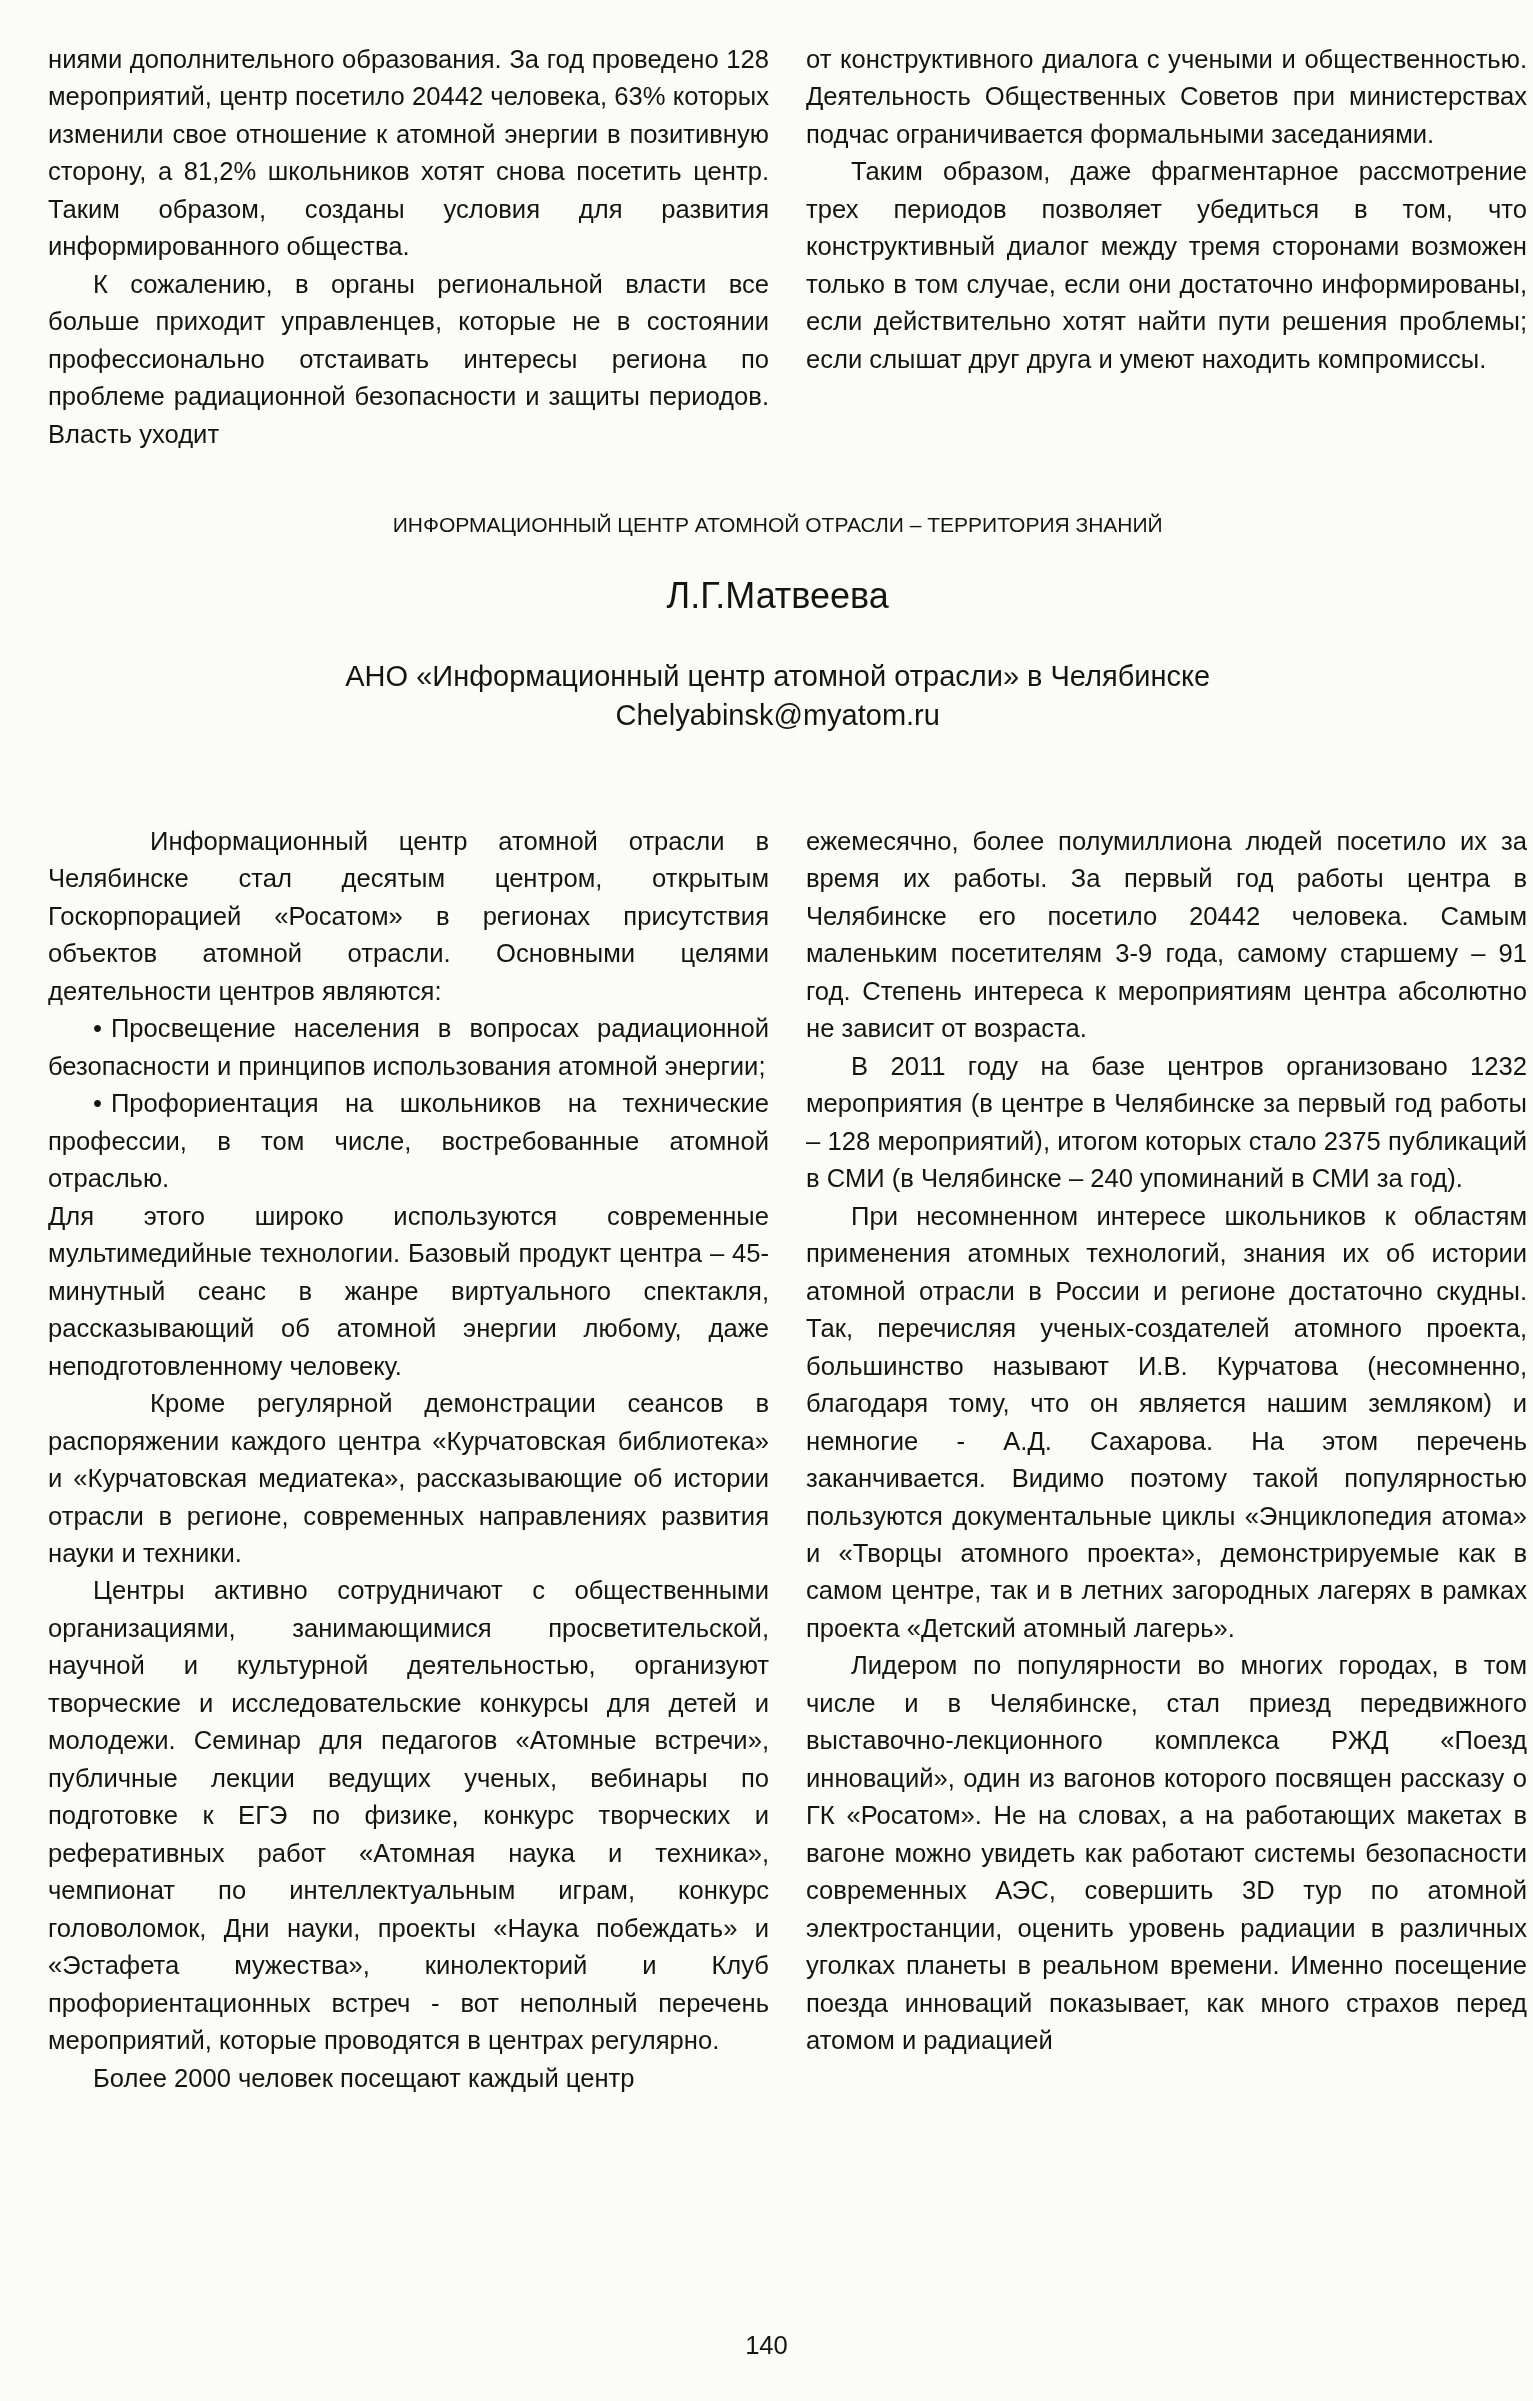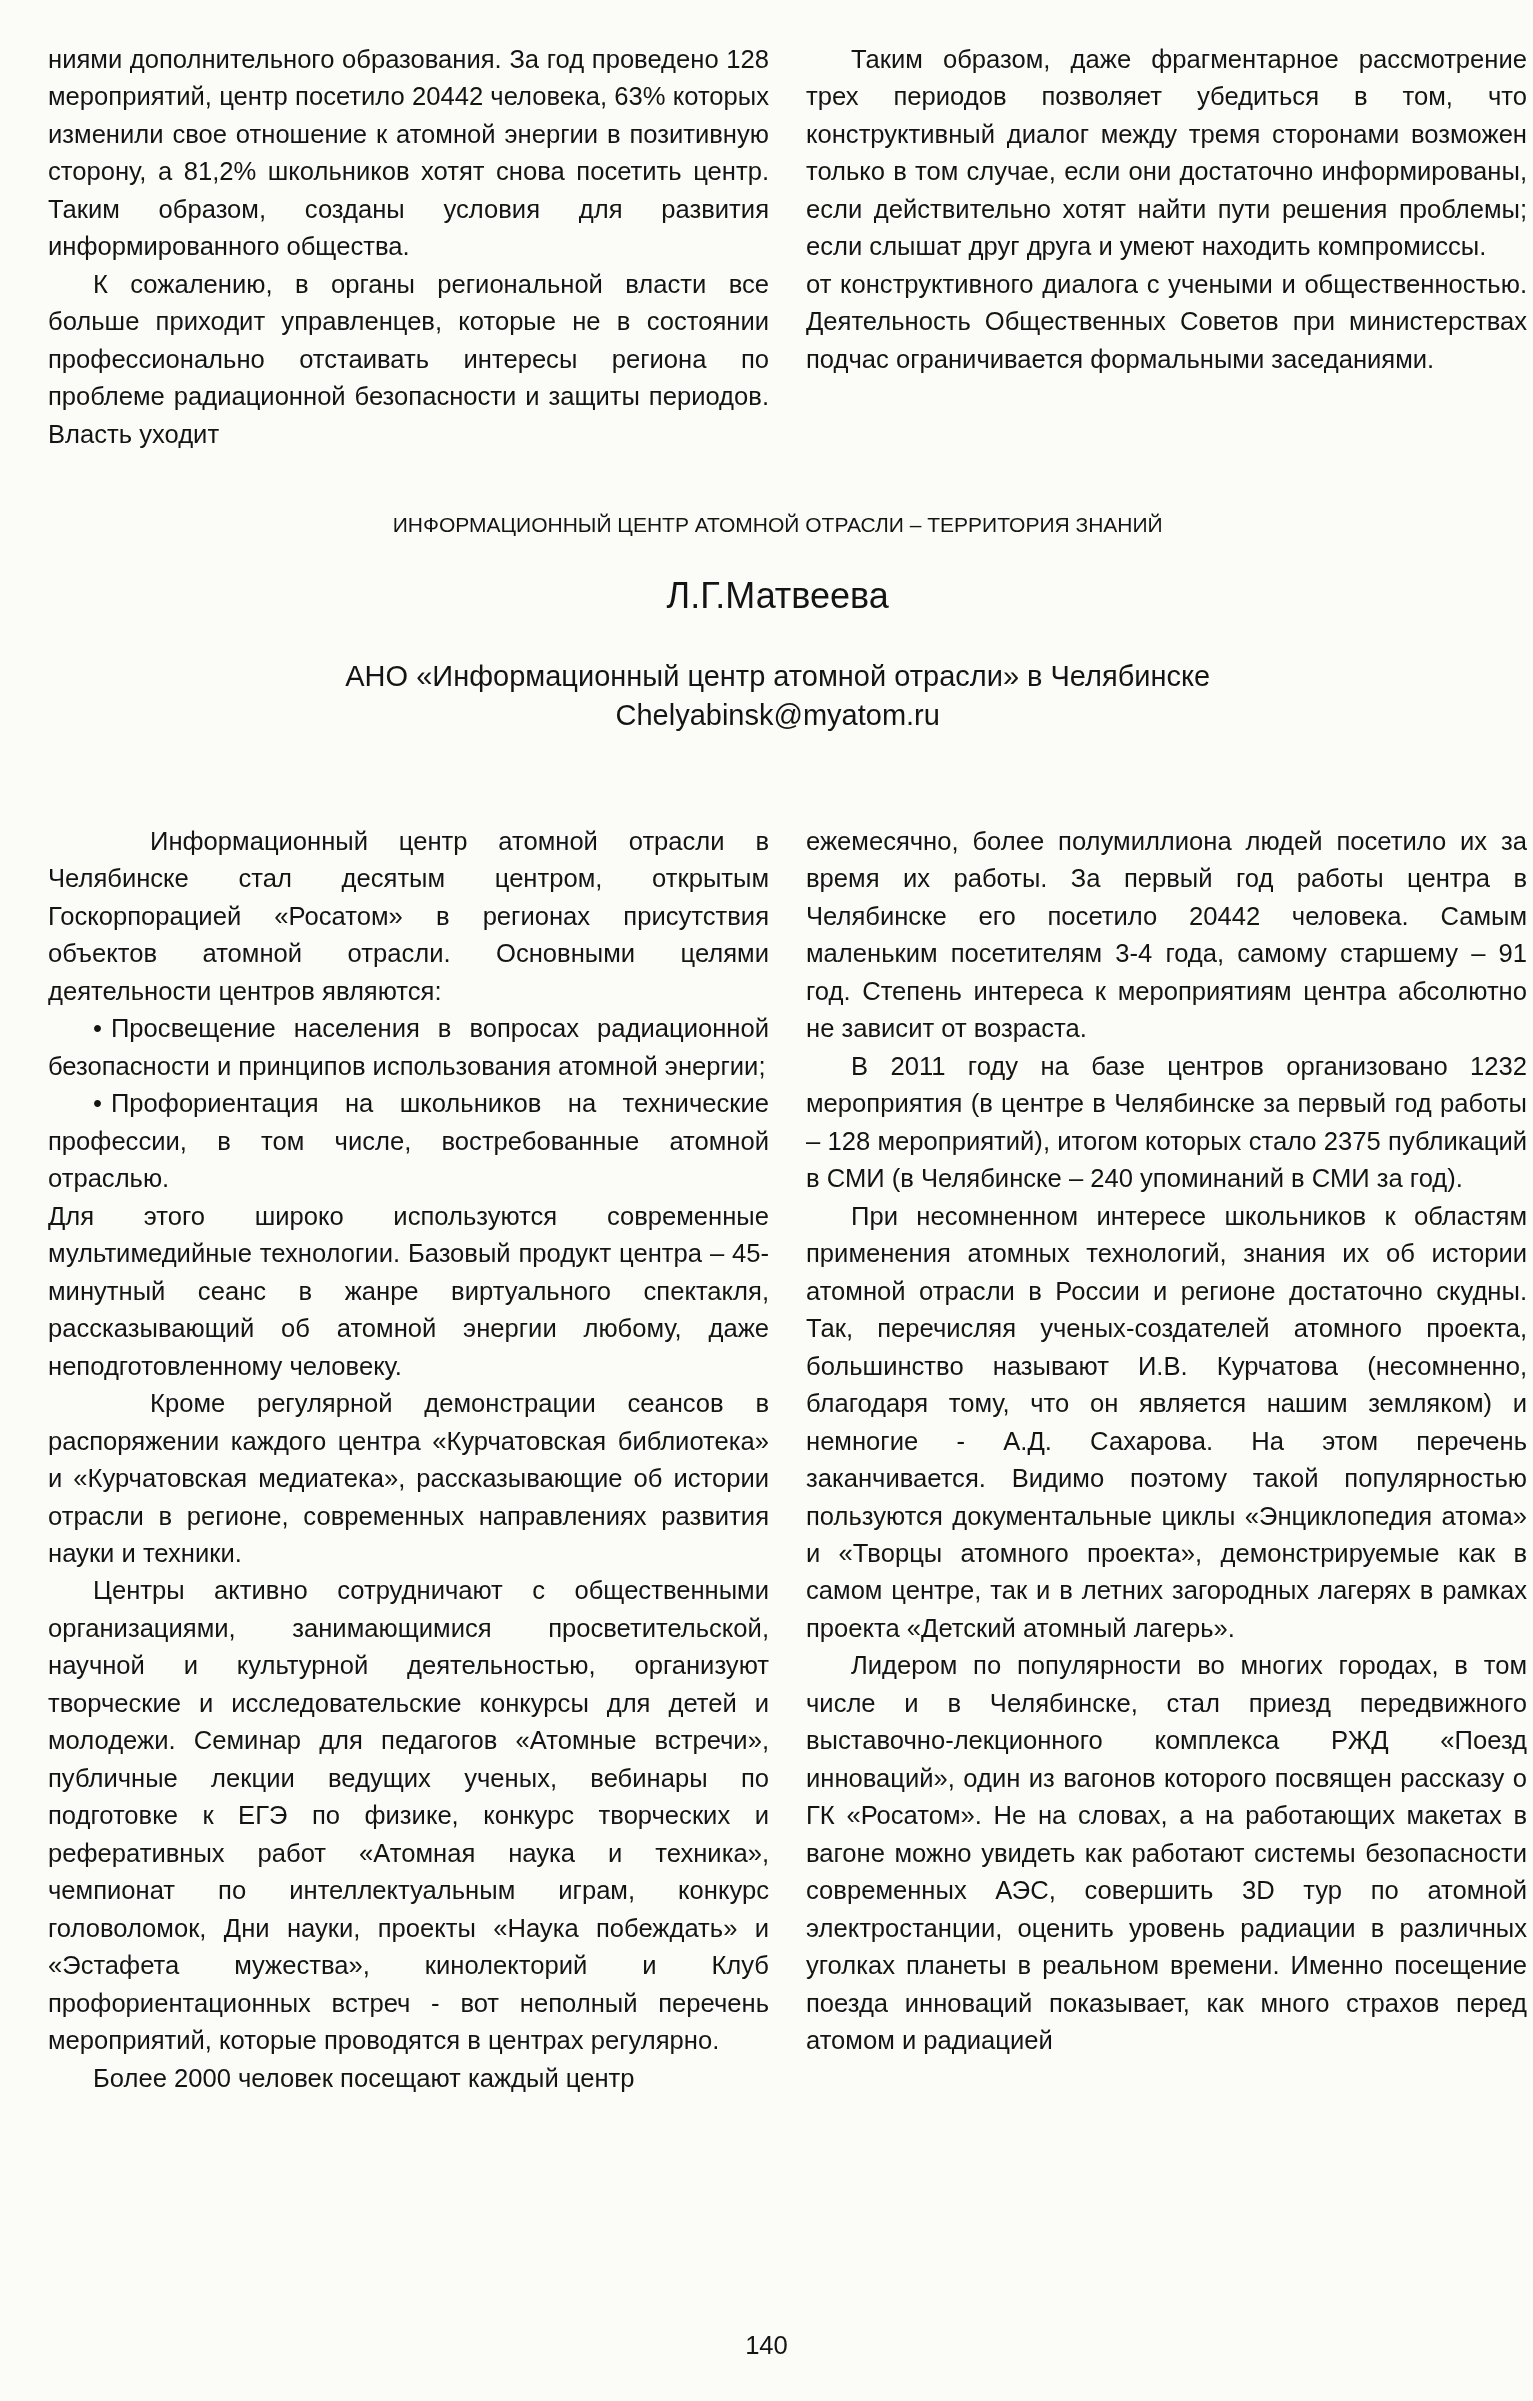--- a/index.html
+++ b/index.html
@@ -77,22 +77,22 @@
 <body>
 
 <div class="page">
 
   <div class="columns">
     <div class="column">
         <p class="para noindent">ниями дополнительного образования. За год проведено 128 мероприятий, центр посетило 20442 человека, 63% которых изменили свое отношение к атомной энергии в позитивную сторону, а 81,2% школьников хотят снова посетить центр. Таким образом, созданы условия для развития информированного общества.</p>
         <p class="para indent">К сожалению, в органы региональной власти все больше приходит управленцев, которые не в состоянии профессионально отстаивать интересы региона по проблеме радиационной безопасности и защиты периодов. Власть уходит</p>
       </div>
     <div class="column">
+        <p class="para noindent">от конструктивного диалога с учеными и общественностью. Деятельность Общественных Советов при министерствах подчас ограничивается формальными заседаниями.</p>
         <p class="para indent">Таким образом, даже фрагментарное рассмотрение трех периодов позволяет убедиться в том, что конструктивный диалог между тремя сторонами возможен только в том случае, если они достаточно информированы, если действительно хотят найти пути решения проблемы; если слышат друг друга и умеют находить компромиссы.</p>
-        <p class="para noindent">от конструктивного диалога с учеными и общественностью. Деятельность Общественных Советов при министерствах подчас ограничивается формальными заседаниями.</p>
       </div>
   </div>
 
   <div class="title-block">
     <h1 class="article-title">ИНФОРМАЦИОННЫЙ ЦЕНТР АТОМНОЙ ОТРАСЛИ – ТЕРРИТОРИЯ ЗНАНИЙ</h1>
     <div class="article-author">Л.Г.Матвеева</div>
     <div class="article-affiliation">АНО «Информационный центр атомной отрасли» в Челябинске</div>
     <div class="article-email">Chelyabinsk@myatom.ru</div>
   </div>
 
@@ -100,21 +100,21 @@
     <div class="column">
         <p class="para bigindent">Информационный центр атомной отрасли в Челябинске стал десятым центром, открытым Госкорпорацией «Росатом» в регионах присутствия объектов атомной отрасли. Основными целями деятельности центров являются:</p>
         <p class="para indent"><span class="bullet">•</span>Просвещение населения в вопросах радиационной безопасности и принципов использования атомной энергии;</p>
         <p class="para indent"><span class="bullet">•</span>Профориентация на школьников на технические профессии, в том числе, востребованные атомной отраслью.</p>
         <p class="para noindent">Для этого широко используются современные мультимедийные технологии. Базовый продукт центра – 45-минутный сеанс в жанре виртуального спектакля, рассказывающий об атомной энергии любому, даже неподготовленному человеку.</p>
         <p class="para bigindent">Кроме регулярной демонстрации сеансов в распоряжении каждого центра «Курчатовская библиотека» и «Курчатовская медиатека», рассказывающие об истории отрасли в регионе, современных направлениях развития науки и техники.</p>
         <p class="para indent">Центры активно сотрудничают с общественными организациями, занимающимися просветительской, научной и культурной деятельностью, организуют творческие и исследовательские конкурсы для детей и молодежи. Семинар для педагогов «Атомные встречи», публичные лекции ведущих ученых, вебинары по подготовке к ЕГЭ по физике, конкурс творческих и реферативных работ «Атомная наука и техника», чемпионат по интеллектуальным играм, конкурс головоломок, Дни науки, проекты «Наука побеждать» и «Эстафета мужества», кинолекторий и Клуб профориентационных встреч - вот неполный перечень мероприятий, которые проводятся в центрах регулярно.</p>
         <p class="para indent">Более 2000 человек посещают каждый центр</p>
       </div>
     <div class="column">
-        <p class="para noindent">ежемесячно, более полумиллиона людей посетило их за время их работы. За первый год работы центра в Челябинске его посетило 20442 человека. Самым маленьким посетителям 3-4 года, самому старшему – 91 год. Степень интереса к мероприятиям центра абсолютно не зависит от возраста.</p>
+        <p class="para noindent">ежемесячно, более полумиллиона людей посетило их за время их работы. За первый год работы центра в Челябинске его посетило 20442 человека. Самым маленьким посетителям 3-9 года, самому старшему – 91 год. Степень интереса к мероприятиям центра абсолютно не зависит от возраста.</p>
         <p class="para indent">В 2011 году на базе центров организовано 1232 мероприятия (в центре в Челябинске за первый год работы – 128 мероприятий), итогом которых стало 2375 публикаций в СМИ (в Челябинске – 240 упоминаний в СМИ за год).</p>
         <p class="para indent">При несомненном интересе школьников к областям применения атомных технологий, знания их об истории атомной отрасли в России и регионе достаточно скудны. Так, перечисляя ученых-создателей атомного проекта, большинство называют И.В. Курчатова (несомненно, благодаря тому, что он является нашим земляком) и немногие - А.Д. Сахарова. На этом перечень заканчивается. Видимо поэтому такой популярностью пользуются документальные циклы «Энциклопедия атома» и «Творцы атомного проекта», демонстрируемые как в самом центре, так и в летних загородных лагерях в рамках проекта «Детский атомный лагерь».</p>
         <p class="para indent">Лидером по популярности во многих городах, в том числе и в Челябинске, стал приезд передвижного выставочно-лекционного комплекса РЖД «Поезд инноваций», один из вагонов которого посвящен рассказу о ГК «Росатом». Не на словах, а на работающих макетах в вагоне можно увидеть как работают системы безопасности современных АЭС, совершить 3D тур по атомной электростанции, оценить уровень радиации в различных уголках планеты в реальном времени. Именно посещение поезда инноваций показывает, как много страхов перед атомом и радиацией</p>
       </div>
   </div>
 
 </div>
 
 <div class="page-number">140</div>
 

